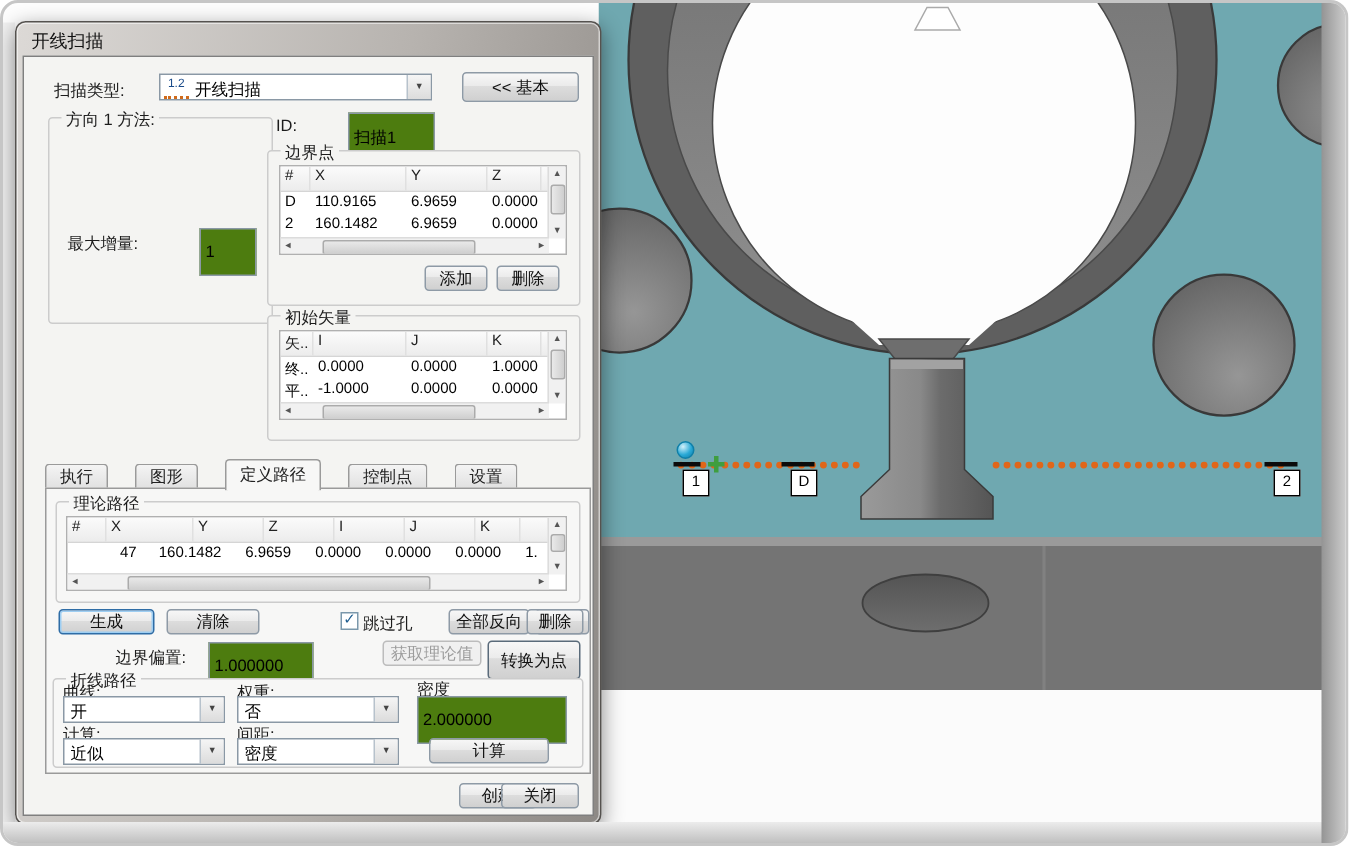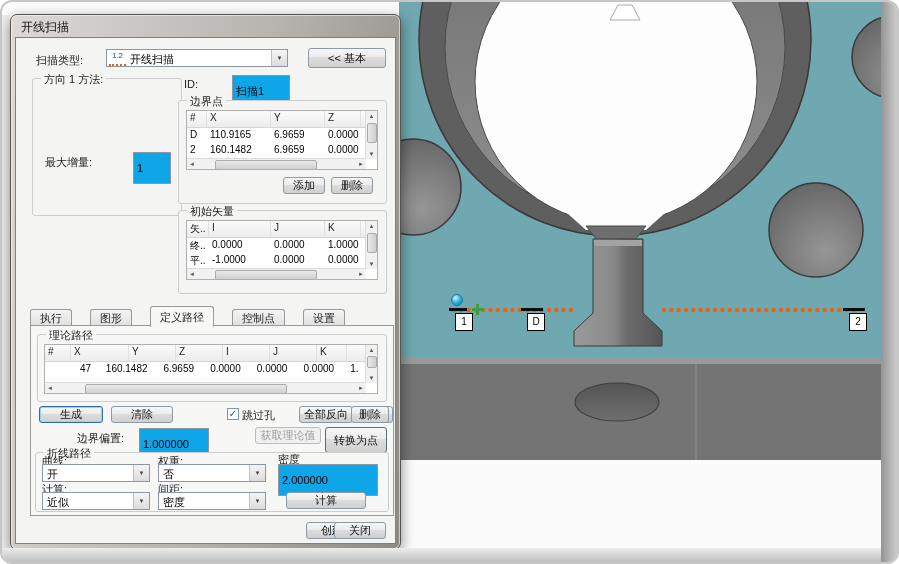--- a/index.html
+++ b/index.html
@@ -25,21 +25,21 @@
   .dlg-title{left:10px;top:4px;font-size:12px;color:#111;}
   .dlg-client{left:4px;top:22px;width:379px;height:505px;background:#f4f4f2;border:1px solid #7f7f7f;}
   .lbl{font-size:11px;color:#1c1c1c;white-space:nowrap;}
   .group{border:1px solid #cccccc;border-radius:3px;background:#f4f4f2;}
   .group>.legend{position:absolute;top:-7px;left:8px;background:#f4f4f2;padding:0 3px;font-size:11px;color:#1c1c1c;white-space:nowrap;}
   
   .combo{display:flex;background:#fff;border:1px solid #8a98a5;height:18px;box-sizing:border-box;cursor:pointer;}
   .combo .ctxt{flex:1;font-size:11px;padding:2px 4px;white-space:nowrap;overflow:hidden;}
   .combo .carr{width:15px;background:linear-gradient(#f5f5f5,#dcdcdc);border-left:1px solid #b7c2cc;
                font-size:6px;color:#444;display:flex;align-items:center;justify-content:center;}
-  .tbox{background:#0ea5e9;border:1px solid #8a98a5;font-size:11px;padding:15px 3px;box-sizing:border-box;
+  .tbox{background:#4d7c0f;border:1px solid #8a98a5;font-size:11px;padding:15px 3px;box-sizing:border-box;
         font-family:"Liberation Sans","DejaVu Sans",sans-serif;}
   
   .btn{display:flex;align-items:center;justify-content:center;font-size:11px;color:#111;cursor:pointer;
        border:1px solid #8e9aa6;border-radius:3px;box-sizing:border-box;
        background:linear-gradient(#f7f7f7,#ebebeb 45%,#dddddd 46%,#d0d0d0);}
   .btn.primary{border-color:#2f6da6;box-shadow:inset 0 0 0 1px #9ecef2;}
   .btn.disabled{color:#9d9d9d;border-color:#bcbcbc;background:#f0f0f0;cursor:default;}
   
   .tbl{background:#fff;border:1px solid #b0b0b0;box-sizing:border-box;overflow:hidden;}
   .trow{display:flex;height:15px;}

